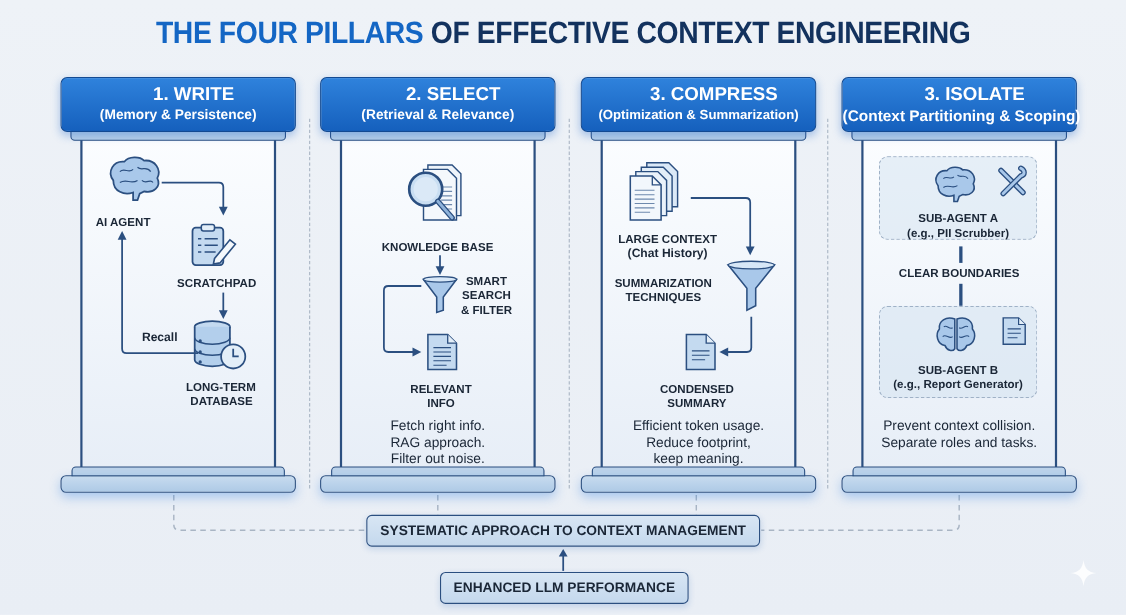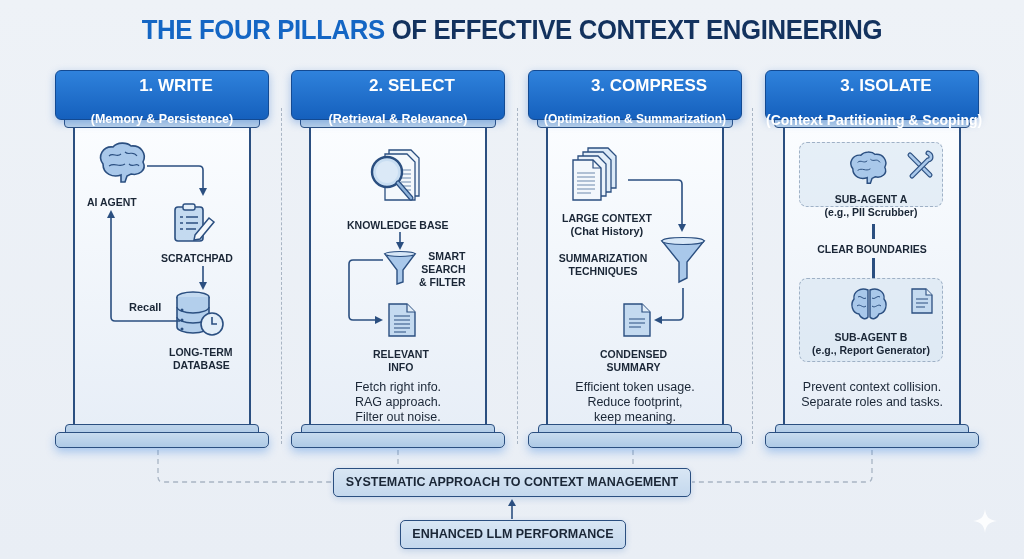--- a/index.html
+++ b/index.html
@@ -22,21 +22,21 @@
 
   .pillar { position: absolute; top: 70px; width: 214px; height: 378px; }
   .cap {
     position: absolute; left: 0; top: 0; width: 214px; height: 50px;
     background: linear-gradient(180deg, #2f82dc 0%, #1560bd 100%);
     border: 1.5px solid #134a92; border-radius: 6px;
     box-shadow: 0 3px 8px rgba(30,100,200,0.35);
     color: #fff; text-align: center; z-index: 3;
   }
   .cap .h { font-weight: 700; font-size: 17px; margin-top: 5px; margin-left: 28px; }
-  .cap .s { font-size: 12.5px; font-weight: 700; margin-top: 16px; white-space: nowrap; }
+  .cap .s { font-size: 12.5px; font-weight: 700; margin-top: 1px; white-space: nowrap; }
   .cap-lip {
     position: absolute; left: 9px; width: 196px; top: 48px; height: 10px;
     background: #bcd3ea; border: 1.5px solid #2b4f80; border-radius: 0 0 4px 4px; z-index: 2;
   }
   .shaft {
     position: absolute; left: 18px; width: 178px; top: 56px; height: 300px;
     background: linear-gradient(180deg, #fbfdff 0%, #e7eef7 100%);
     border-left: 2px solid #2b4f80; border-right: 2px solid #2b4f80;
     z-index: 1;
   }
@@ -136,21 +136,21 @@
       <circle cx="20" cy="26" r="15" fill="#c9def2" stroke="#2b4f80" stroke-width="2.4"></circle>
       <circle cx="20" cy="26" r="11" fill="#dbe9f7" stroke="none"></circle>
       <path d="M31 37 L44 52" stroke="#2b4f80" stroke-width="5" stroke-linecap="round"></path>
       <path d="M31 37 L44 52" stroke="#8fb3da" stroke-width="2.6" stroke-linecap="round"></path>
     </svg>
     <div class="lbl" style="left:36px;top:93px">KNOWLEDGE BASE</div>
     <svg class="ic" style="left:72px;top:124px" width="34" height="36" viewBox="0 0 34 36">
       <path d="M2 4 L32 4 L20 20 L20 32 L14 34 L14 20 Z" fill="#a9c8ea" stroke="#2b4f80" stroke-width="1.4"></path>
       <ellipse cx="17" cy="4" rx="15" ry="2.5" fill="#d7e7f7" stroke="#2b4f80" stroke-width="1.2"></ellipse>
     </svg>
-    <div class="lbl" style="left:108px;top:124px;text-align:right">
+    <div class="lbl" style="left:108px;top:124px;text-align:center">
       <div>SMART</div>
       <div>SEARCH</div>
       <div>&amp; FILTER</div>
     </div>
     <svg class="ic" style="left:76px;top:176px" width="30" height="36" viewBox="0 0 30 36">
       <path d="M2 2 H20 L28 10 V34 H2 Z" fill="#c4daf0" stroke="#2b4f80" stroke-width="1.4"></path>
       <path d="M20 2 V10 H28" fill="#e3eef8" stroke="#2b4f80" stroke-width="1.2"></path>
       <path d="M7 14 h16 M7 18 h16 M7 22 h16 M7 26 h16 M7 30 h12" stroke="#2b4f80" stroke-width="1"></path>
     </svg>
     <div class="lbl" style="left:62px;top:222px">
@@ -225,21 +225,21 @@
   <div class="base2"></div>
 </div>
 
 <div class="pillar" style="left:765px">
   <div class="cap">
     <div class="h">3. ISOLATE</div>
     <div class="s" style="font-size:14px">(Context Partitioning &amp; Scoping)</div>
   </div>
   <div class="cap-lip"></div>
   <div class="shaft">
-    <div class="subbox" style="left:14px;top:16px;width:144px;height:65px">
+    <div class="subbox" style="left:14px;top:16px;width:144px;height:76px">
       <svg class="ic" style="left:48px;top:8px" width="40" height="34" viewBox="0 0 50 42">
         <path d="M6 22 C0 14 6 4 16 5 C20 0 30 0 34 4 C44 3 50 12 46 20 C50 28 42 34 34 32 L30 34 L28 40 L24 40 L24 33 C16 36 6 32 6 22 Z" fill="#a9c8ea" stroke="#2b4f80" stroke-width="1.8"></path>
         <path d="M12 14 C16 10 20 16 24 12 M28 10 C32 14 36 8 40 14 M12 24 C18 20 22 26 28 22" fill="none" stroke="#2b4f80" stroke-width="1.2"></path>
       </svg>
       <svg class="ic" style="left:106px;top:8px" width="28" height="28" viewBox="0 0 28 28">
         <path d="M4 4 L24 24" stroke="#2b4f80" stroke-width="5" stroke-linecap="round"></path>
         <path d="M4 4 L24 24" stroke="#a9c8ea" stroke-width="2.6" stroke-linecap="round"></path>
         <path d="M22 2 C26 4 26 8 22 9 L6 25" stroke="#2b4f80" stroke-width="5" stroke-linecap="round" fill="none"></path>
         <path d="M22 2 C26 4 26 8 22 9 L6 25" stroke="#a9c8ea" stroke-width="2.6" stroke-linecap="round" fill="none"></path>
       </svg>

